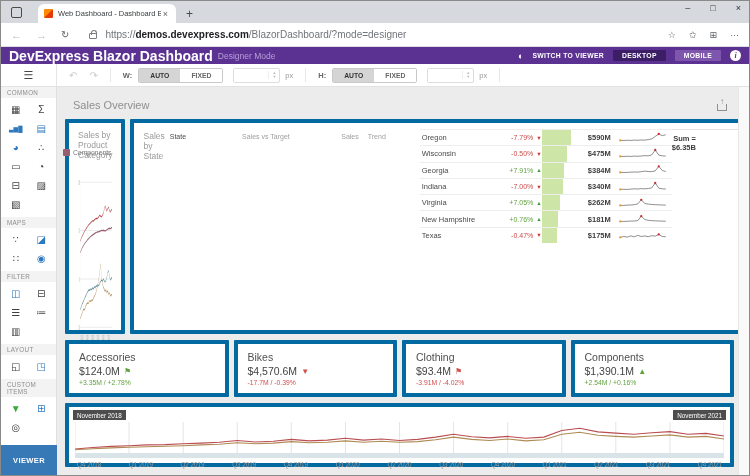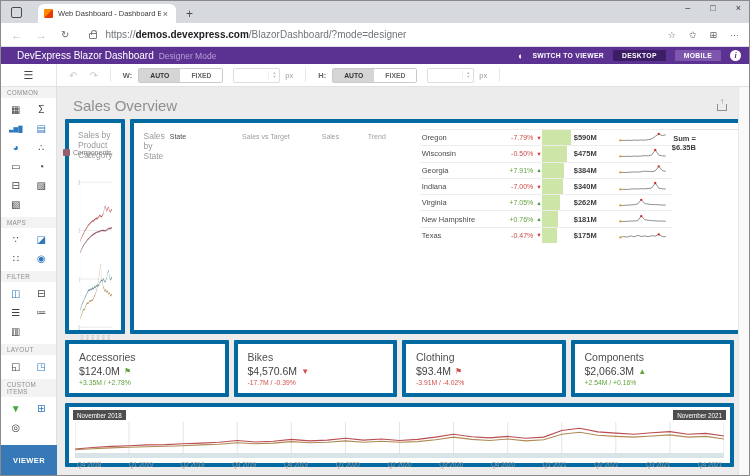--- a/index.html
+++ b/index.html
@@ -20,21 +20,21 @@
   .nav-ic { font-size:11px; color:#b9bcbf; margin-right:14px; }
   .nav-ic.refresh { color:#5f6368; font-size:10px; }
   .lock { width:8px; height:6px; border:1px solid #7a7d80; border-radius:1px; position:relative; margin:2px 6px 0 6px; }
   .lock:before { content:""; position:absolute; left:1px; top:-4px; width:4px; height:4px; border:1px solid #7a7d80; border-bottom:none; border-radius:3px 3px 0 0; }
   .url { font-size:10px; color:#70757a; margin-left:2px; white-space:nowrap; }
   .url b { color:#202124; }
   .addr-right { margin-left:auto; display:flex; align-items:center; gap:13px; font-size:9px; color:#5f6368; }
 
   
   .appheader { height:17px; background:#5b3192; display:flex; align-items:center; padding:0 8px; flex:none; color:#fff; }
-  .ah-title { font-size:10px; font-weight:normal;margin-left:8px; }
+  .ah-title { font-size:14px; font-weight:bold; }
   .ah-mode { font-size:8.5px; color:#b7a0d8; margin-left:5px; }
   .ah-right { margin-left:auto; display:flex; align-items:center; gap:9px; }
   .switch-ic { font-size:9px; }
   .ah-switch { font-size:6.8px; font-weight:bold; letter-spacing:.3px; }
   .chip { font-size:6.8px; font-weight:bold; letter-spacing:.3px; padding:2px 9px; border-radius:1px; }
   .chip.desktop { background:#3c1e66; }
   .chip.mobile { background:#7e56ad; }
   .info-ic { width:11px; height:11px; border-radius:50%; background:#fff; color:#5b3192; font-size:8px; font-weight:bold; font-style:italic; display:flex; align-items:center; justify-content:center; font-family:"Liberation Serif",serif; }
 
   
@@ -57,21 +57,21 @@
   .sec-label { font-size:6.3px; color:#8d8d8d; background:#f3f3f3; padding:2px 0 2px 6px; letter-spacing:.3px; }
   .sec-grid { display:grid; grid-template-columns:1fr 1fr; justify-items:center; padding:2px 2px 3px; }
   .s-icon { width:22px; height:19px; display:flex; align-items:center; justify-content:center; font-size:10px; }
   .ic-dark { color:#3f3f3f; } .ic-blue { color:#2e79bd; } .ic-green { color:#3da93d; }
   .viewer-btn { position:absolute; left:0; bottom:0; width:56px; height:30px; background:#3778b6; color:#fff; font-size:7.5px; font-weight:bold; letter-spacing:.4px; border:none; font-family:inherit; }
 
   .canvas { flex:1; background:#ececec; display:flex; flex-direction:column; overflow:hidden; }
   .scroll-track { width:11px; background:#f9f9f9; border-left:1px solid #e6e6e6; flex:none; }
   .canvas-inner { flex:1; display:flex; flex-direction:column; padding:7px 4px 4px 8px; }
   .dash-titlebar { height:22px; display:flex; align-items:center; padding:0 6px 0 8px; }
-  .dash-title { font-size:15px; color:#8f8f8f;text-align:right; }
+  .dash-title { font-size:11px; color:#8f8f8f;text-align:right; }
   .export-ic { margin-left:auto; width:11px; height:11px; position:relative; }
   .export-ic .box { position:absolute; left:0; bottom:0; width:10px; height:7px; border:1px solid #8f8f8f; border-top:none; }
   .export-ic .arr { position:absolute; left:0; top:-2px; width:10px; text-align:center; font-size:8px; color:#8f8f8f; line-height:8px; }
 
   .card { background:#fff; border:4px solid #0369a1; border-radius:1px; }
   .row1 { display:flex; gap:5px; height:215px; margin-top:3px; }
   .chart-card { flex:1.49; position:relative; padding:7px 9px 0; }
   .panel-title { font-size:8.5px; color:#9a9a9a; }
   .legend { position:absolute; top:26px; right:10px; display:flex; gap:11px; }
   .leg-item { display:flex; align-items:center; gap:3px; font-size:6.8px; color:#777; }
@@ -83,21 +83,21 @@
   .t-head, .t-row { display:flex; align-items:center; height:15px; padding:0 2px; }
   .t-head { color:#9e9e9e; font-size:7px; height:14px; }
   .t-row { border-top:1px solid #ededed; height:16.3px; font-size:7.5px; }
   .c-state { width:64px; color:#4a4a4a; }
   .c-pct { width:56px; text-align:right; font-size:7px; display:flex; justify-content:flex-end; align-items:center; gap:3px; }
   .c-pct .tri { font-size:5.5px; }
   .pct-up { color:#61a23f; } .pct-down { color:#cc4b4b; }
   .tri-up { color:#3f9e3f; } .tri-down { color:#d03333; }
   .c-bar { width:32px; align-self:stretch; }
   .c-bar .bar { height:100%; background:#cde5a7; }
-  .c-sales { width:40px; font-weight:bold; color:#3d3d3d; padding-right:3px; }
+  .c-sales { width:40px; text-align:right; font-weight:bold; color:#3d3d3d; padding-right:3px; }
   .c-trend { width:56px; display:flex; justify-content:flex-end; }
   .t-sum { border-top:1px solid #e3e3e3; font-size:7.5px; font-weight:bold; color:#3d3d3d; text-align:right; padding:4px 58px 0 0; }
 
   .row2 { display:flex; gap:5px; height:57px; margin-top:6px; }
   .kpi-card { flex:1; padding:7px 10px; }
   .kpi-title { font-size:10.5px; color:#4f4f4f; }
   .kpi-value { font-size:10.5px; color:#444; margin-top:2px; display:flex; align-items:center; gap:4px; }
   .kpi-ind { font-size:8px; }
   .kpi-delta { font-size:6.8px; margin-top:2px; }
   .up { color:#61a23f; } .down { color:#d0504c; }
@@ -450,21 +450,21 @@
               <div class="kpi-title">Clothing</div>
               <div class="kpi-value">
                 <span>$93.4M</span>
                 <span class="kpi-ind down">⚑</span>
               </div>
               <div class="kpi-delta down">-3.91M / -4.02%</div>
             </div>
             <div class="card kpi-card">
               <div class="kpi-title">Components</div>
               <div class="kpi-value">
-                <span>$2,066.3M</span>
+                <span>$1,390.1M</span>
                 <span class="kpi-ind up">▲</span>
               </div>
               <div class="kpi-delta up">+2.54M / +0.16%</div>
             </div>
           </div>
 
         <div class="card row3">
           <span class="range-chip left">November 2018</span>
           <span class="range-chip right">November 2021</span>
           <svg class="range-svg" id="range-chart-svg" viewBox="0 0 664 40" preserveAspectRatio="none">

